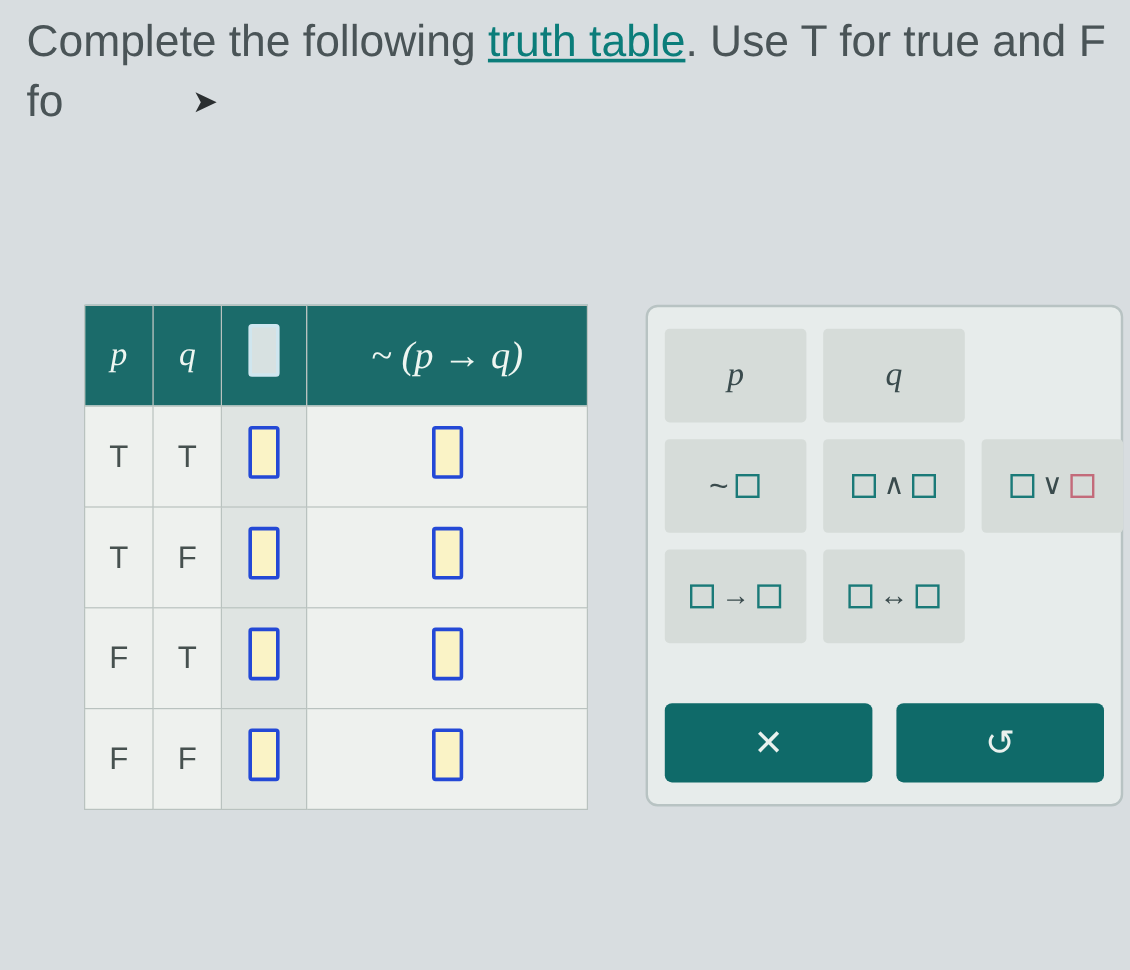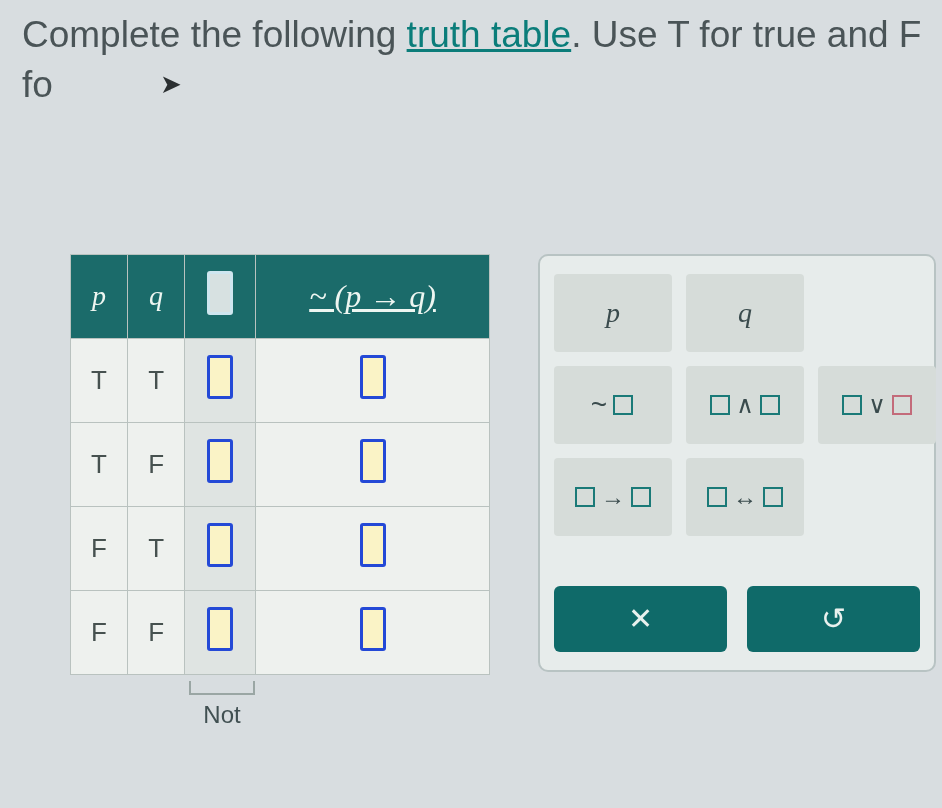--- a/index.html
+++ b/index.html
@@ -65,21 +65,21 @@
   }
   .truth-table tbody td {
     height: 84px;
     font-size: 26px;
     color: #46514f;
     background: #eef1ee;
   }
   .truth-table .col-p, .truth-table .col-q { width: 58px; }
   .truth-table .col-add { width: 72px; background: #dfe4e2 !important; }
   .truth-table thead .col-add { background:#1b6b6a !important; }
-  .truth-table .col-expr { width: 238px; text-decoration: underline; }
+  .truth-table .col-expr { width: 238px; }
   .slot {
     display: inline-block;
     width: 26px;
     height: 44px;
     border: 3px solid #2449d6;
     background: #faf3c6;
     border-radius: 3px;
   }
   .slot.head {
     background: #d7e1e1;
@@ -197,24 +197,20 @@
           <td class="col-expr"><span class="slot"></span></td>
         </tr>
         <tr>
           <td class="col-p">F</td>
           <td class="col-q">F</td>
           <td class="col-add"><span class="slot"></span></td>
           <td class="col-expr"><span class="slot"></span></td>
         </tr>
       </tbody>
     </table>
-    <div style="width:72px; margin-left:116px;">
-      <div class="not-bracket"></div>
-      <div class="not-caption">Not</div>
-    </div>
   </div>
 
   <div class="palette">
     <div class="pal-row">
       <button class="pal-btn">p</button>
       <button class="pal-btn">q</button>
     </div>
     <div class="pal-row">
       <button class="pal-btn tight">
         <span style="font-size:28px;margin-right:4px;">~</span>

